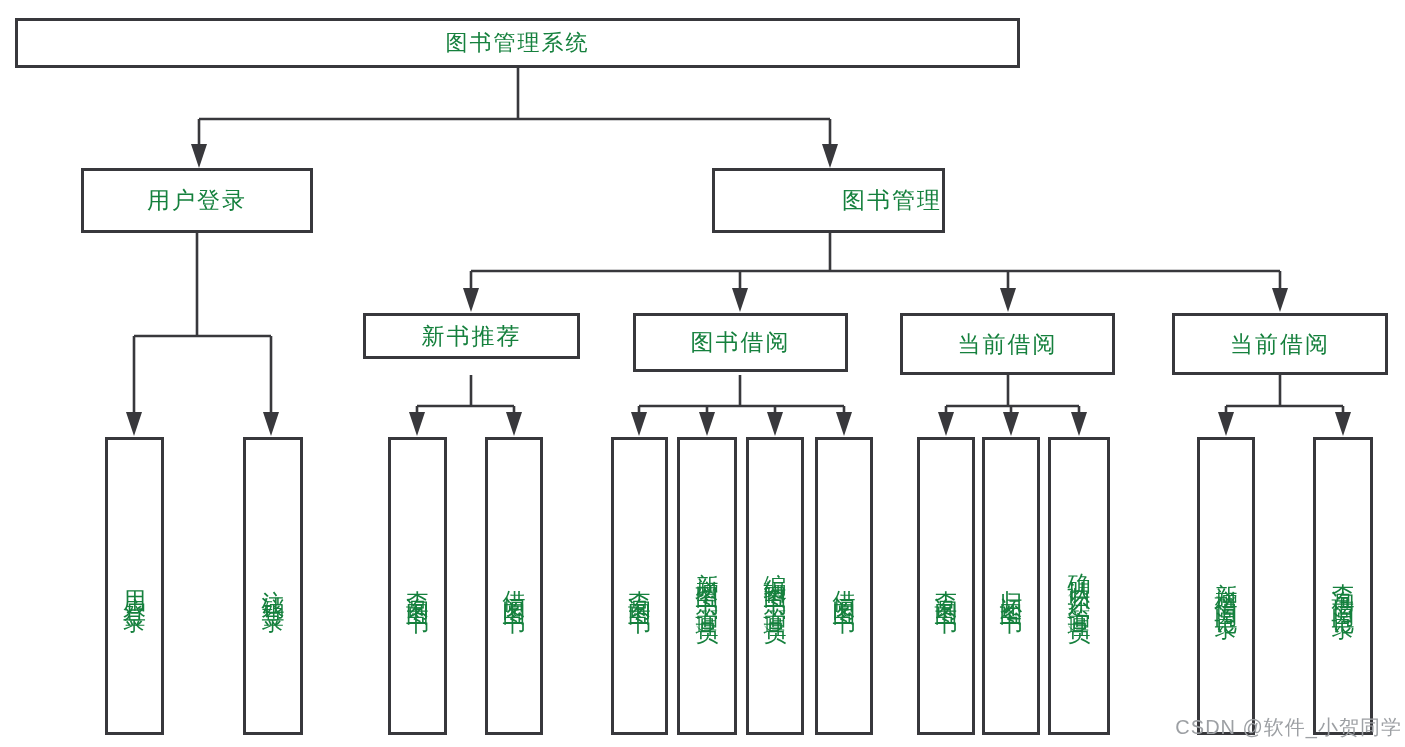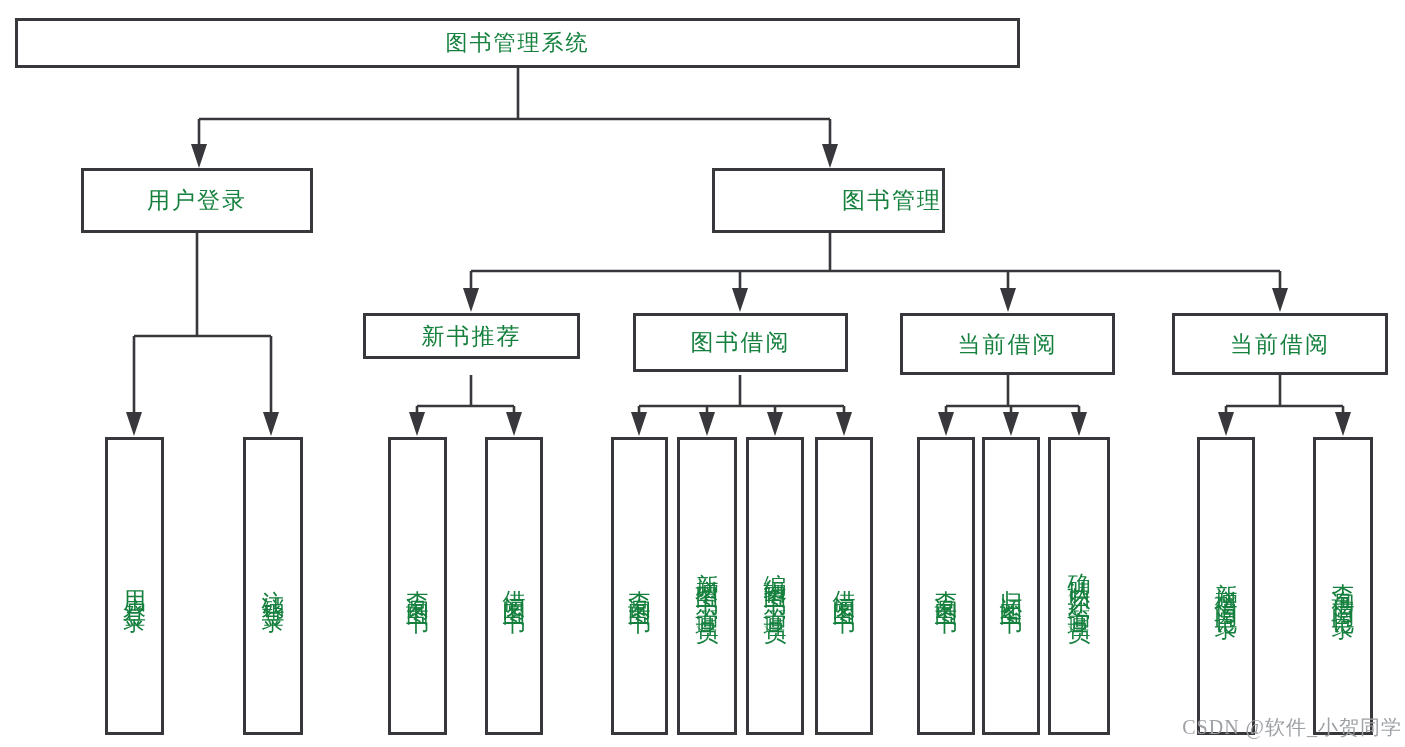--- a/index.html
+++ b/index.html
@@ -51,21 +51,20 @@
   }
   #watermark {
     position: absolute;
     right: 3px;
     top: 714px;
     z-index: 3;
     color: #9da0a4;
     font-size: 20px;
     letter-spacing: 1px;
     white-space: nowrap;
-    font-family: Liberation Serif, serif;
   }
 </style>
 </head>
 <body>
 
 <div id="stage">
 
   <svg id="connectors" width="1405" height="747" viewBox="0 0 1405 747" stroke="#38383c" stroke-width="2.6" fill="#38383c">
 
     <g>

